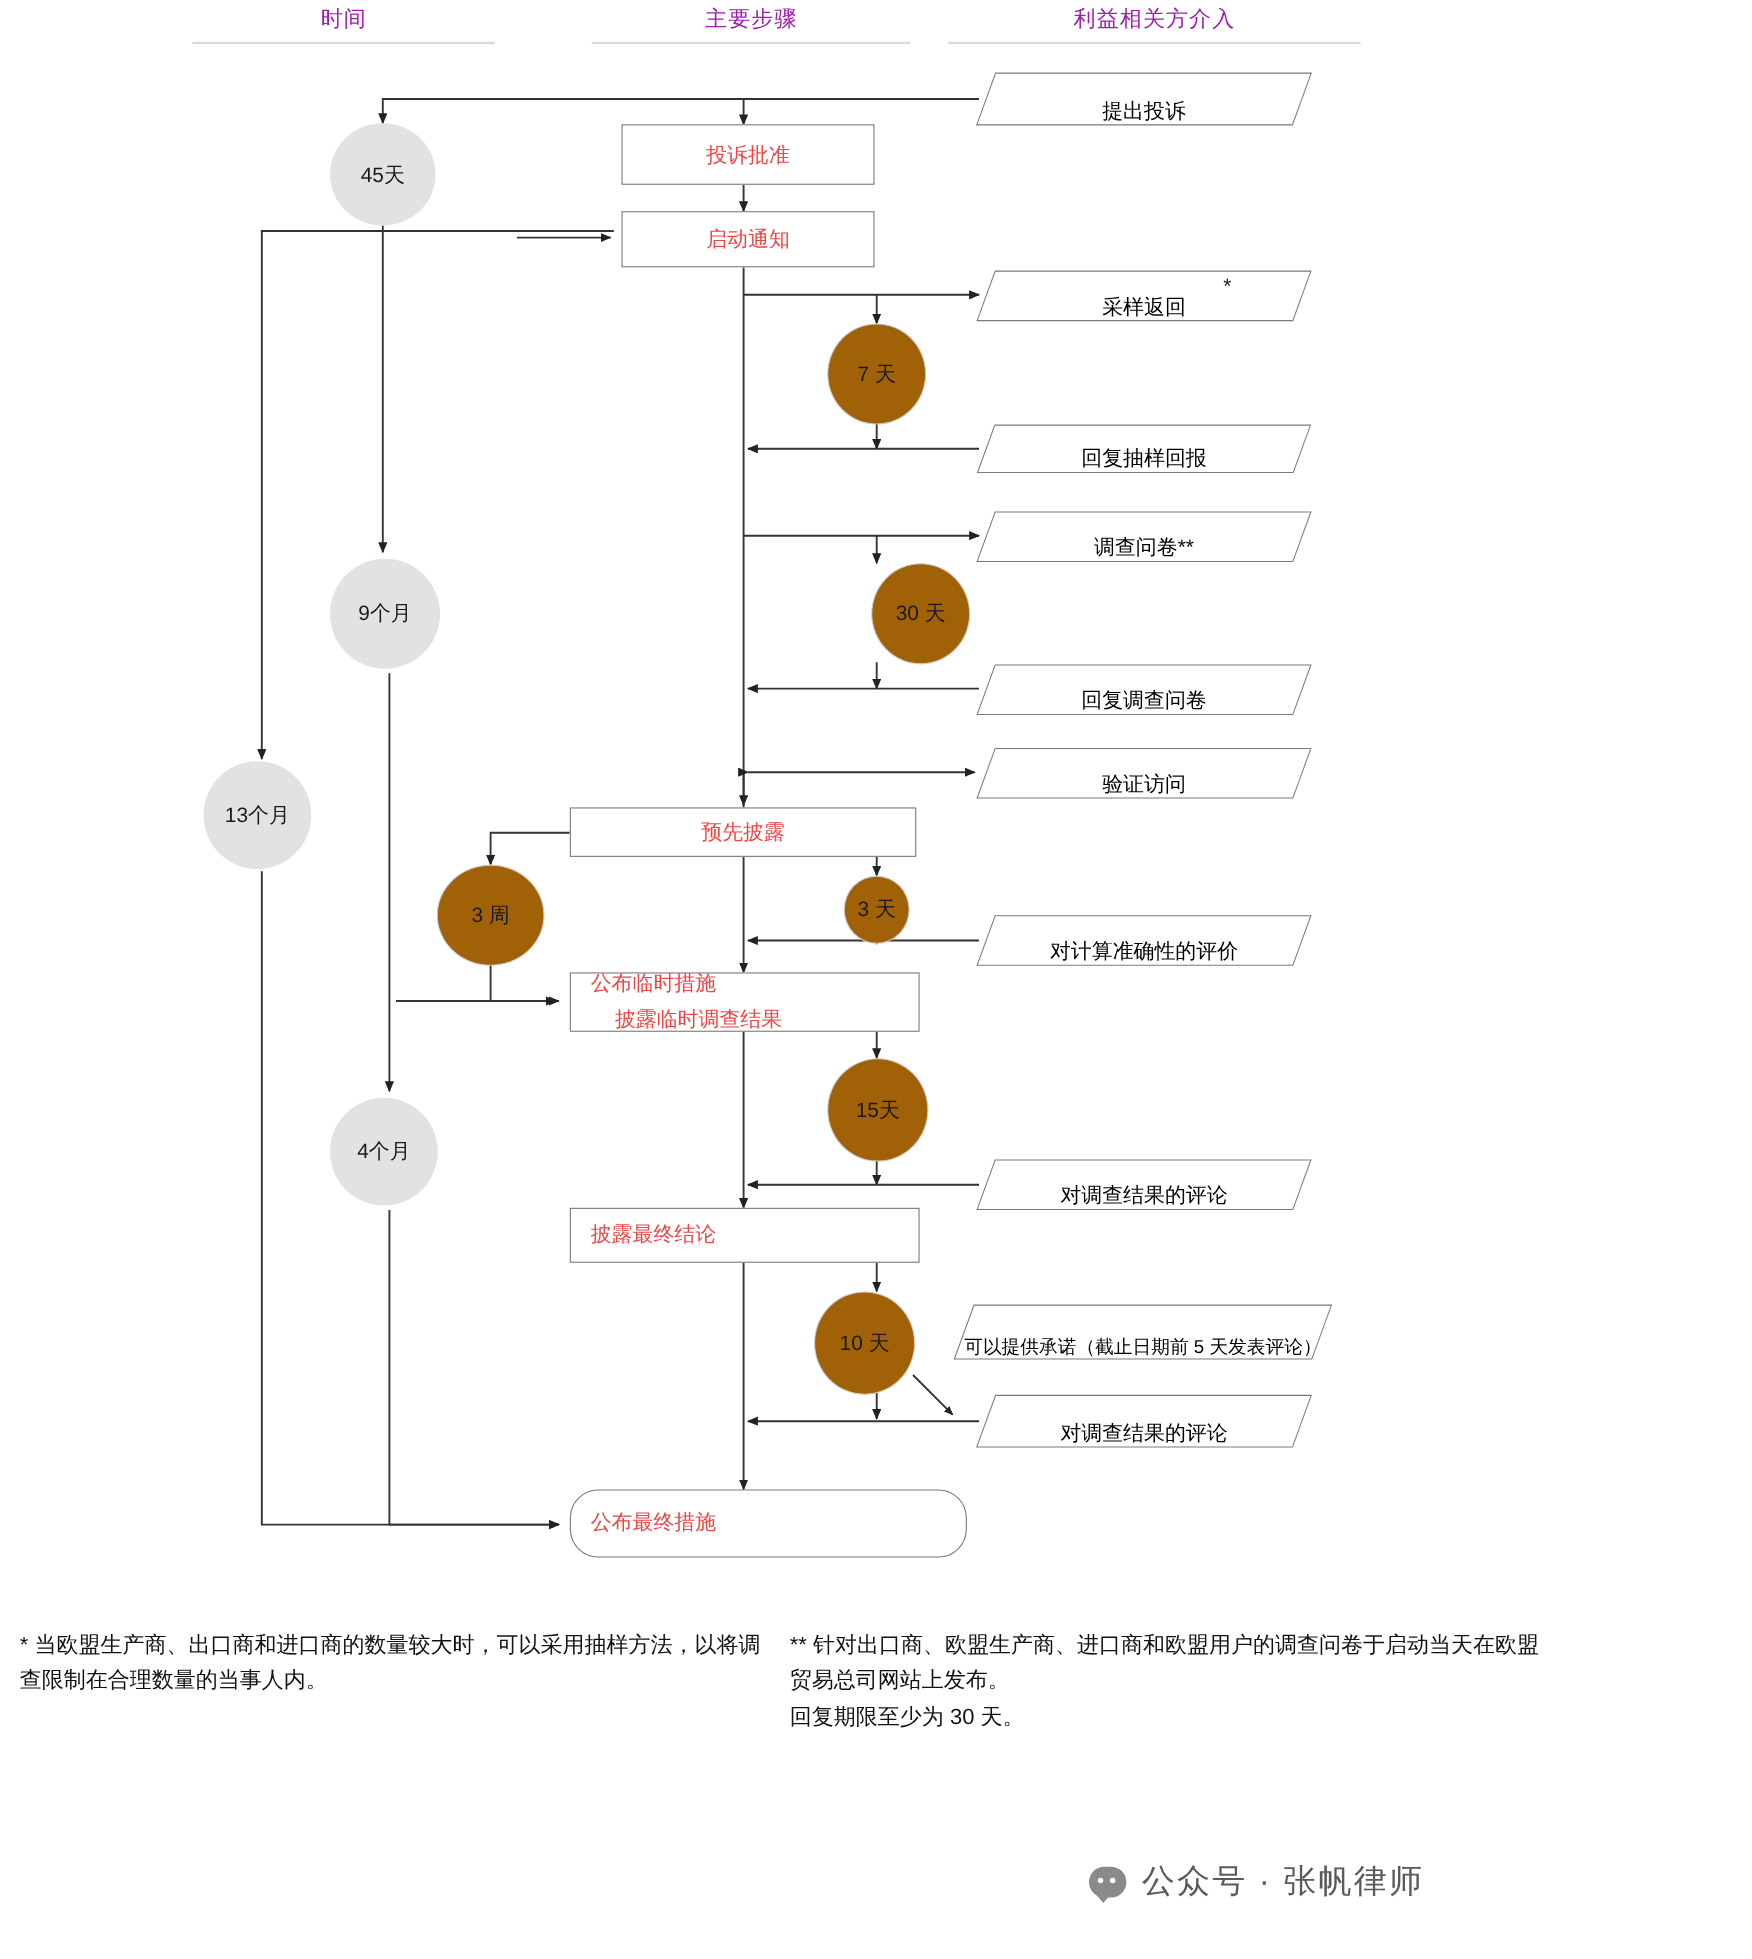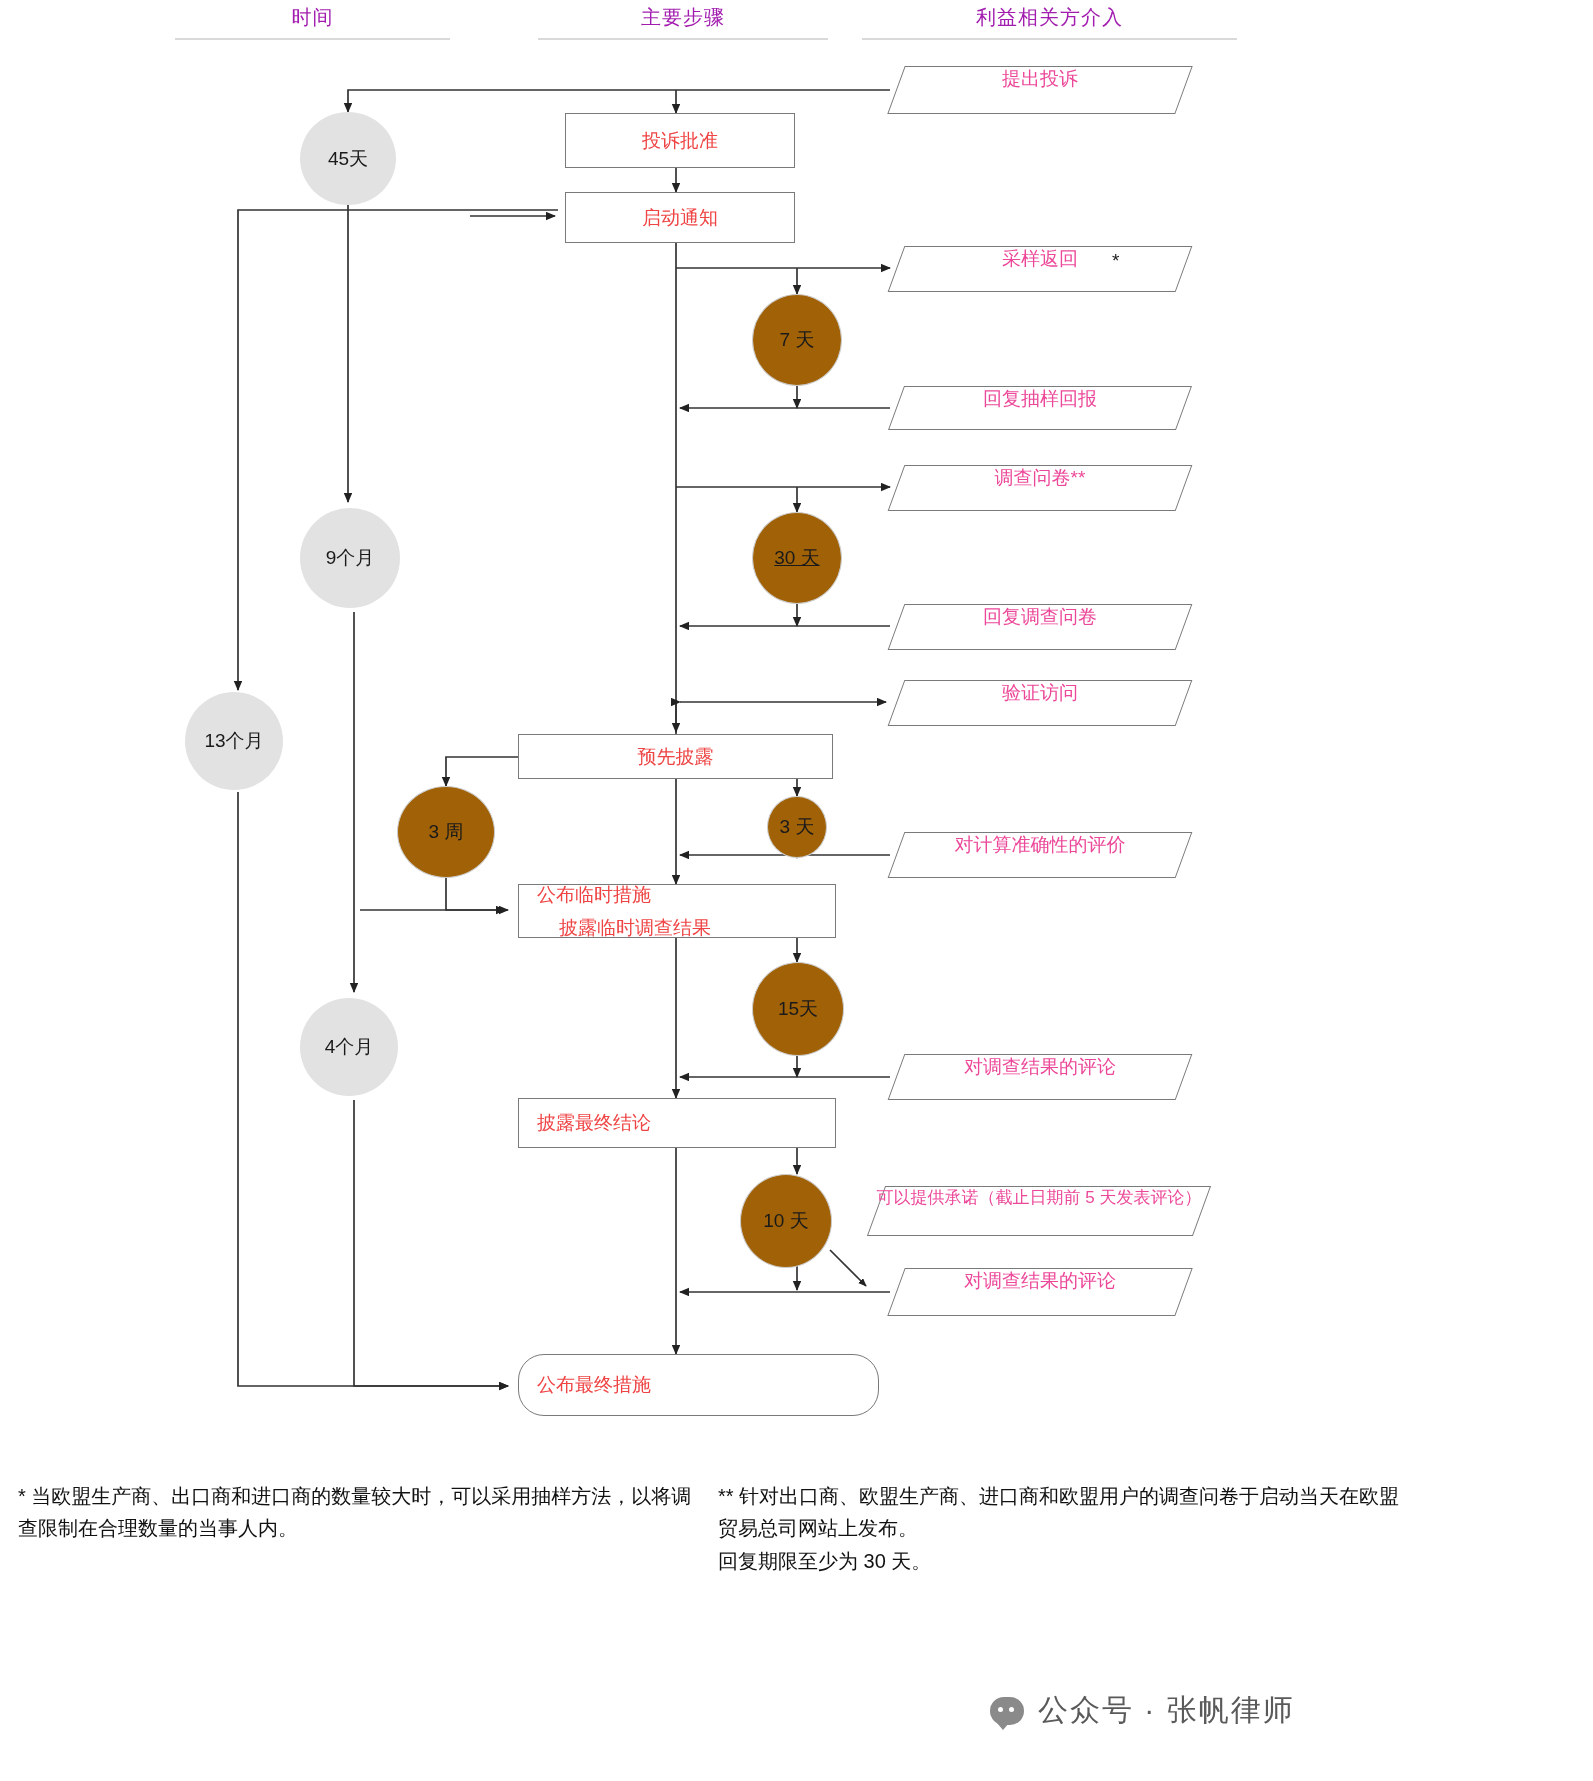--- a/index.html
+++ b/index.html
@@ -51,22 +51,22 @@
     z-index:3;
   }
   .para .skew{
     position:absolute;inset:0;
     border:1.3px solid #7a7a7a;
     background:#ffffff;
     transform:skewX(-20deg);
   }
   .para .ptxt{
     position:absolute;inset:0;
-    display:flex;align-items:flex-start;justify-content:center;
-    font-size:19px;color:#ec4899;
+    display:flex;align-items:flex-end;justify-content:center;
+    font-size:19px;color:#000000;
     text-align:center;
   }
   .para .ptxt.small{font-size:17px;}
   .para .star{
     position:absolute;
     font-size:19px;
     color:#1a1a1a;
   }
 
   
@@ -221,21 +221,21 @@
   <div class="circ grey" style="left:185px;top:692px;width:98px;height:98px;">
     <span>13个月</span>
   </div>
   <div class="circ grey" style="left:300px;top:998px;width:98px;height:98px;">
     <span>4个月</span>
   </div>
 
   <div class="circ open" style="left:752px;top:294px;width:90px;height:92px;">
     <span>7 天</span>
   </div>
-  <div class="circ open" style="left:752px;top:512px;width:90px;height:92px;text-decoration:underline;">
+  <div class="circ open" style="left:792px;top:512px;width:90px;height:92px;">
     <span>30 天</span>
   </div>
   <div class="circ open" style="left:397px;top:786px;width:98px;height:92px;">
     <span>3 周</span>
   </div>
   <div class="circ open" style="left:767px;top:796px;width:60px;height:62px;">
     <span>3 天</span>
   </div>
   <div class="circ open" style="left:752px;top:962px;width:92px;height:94px;">
     <span>15天</span>

